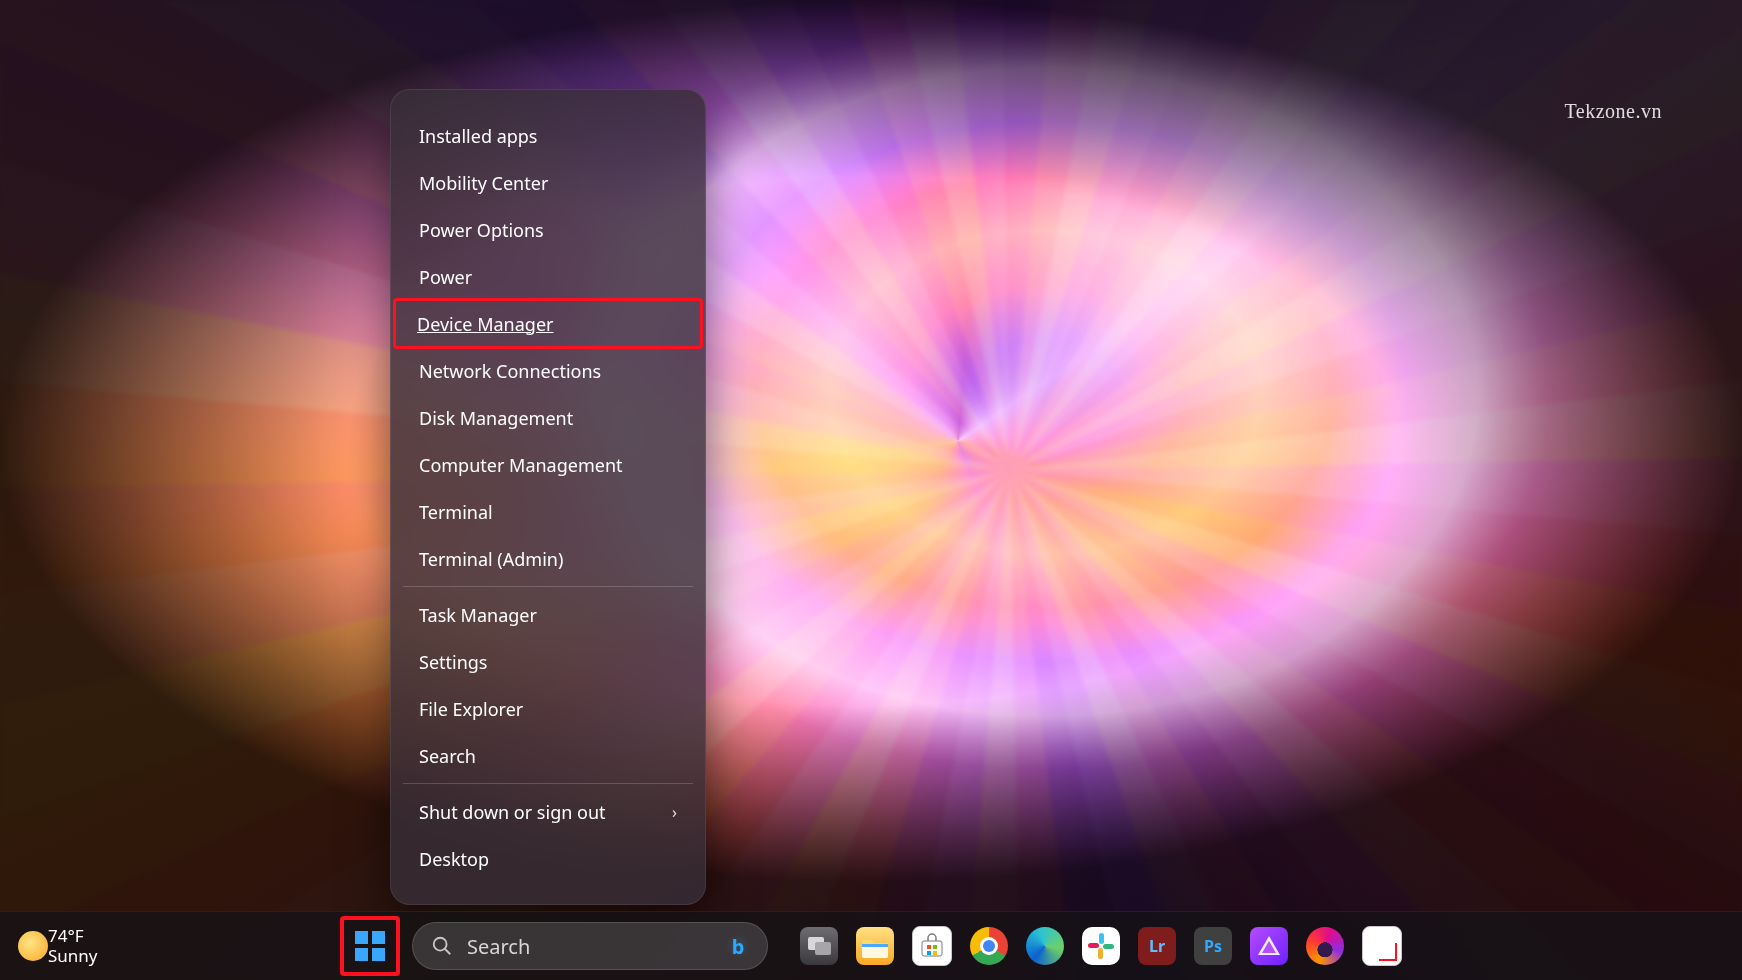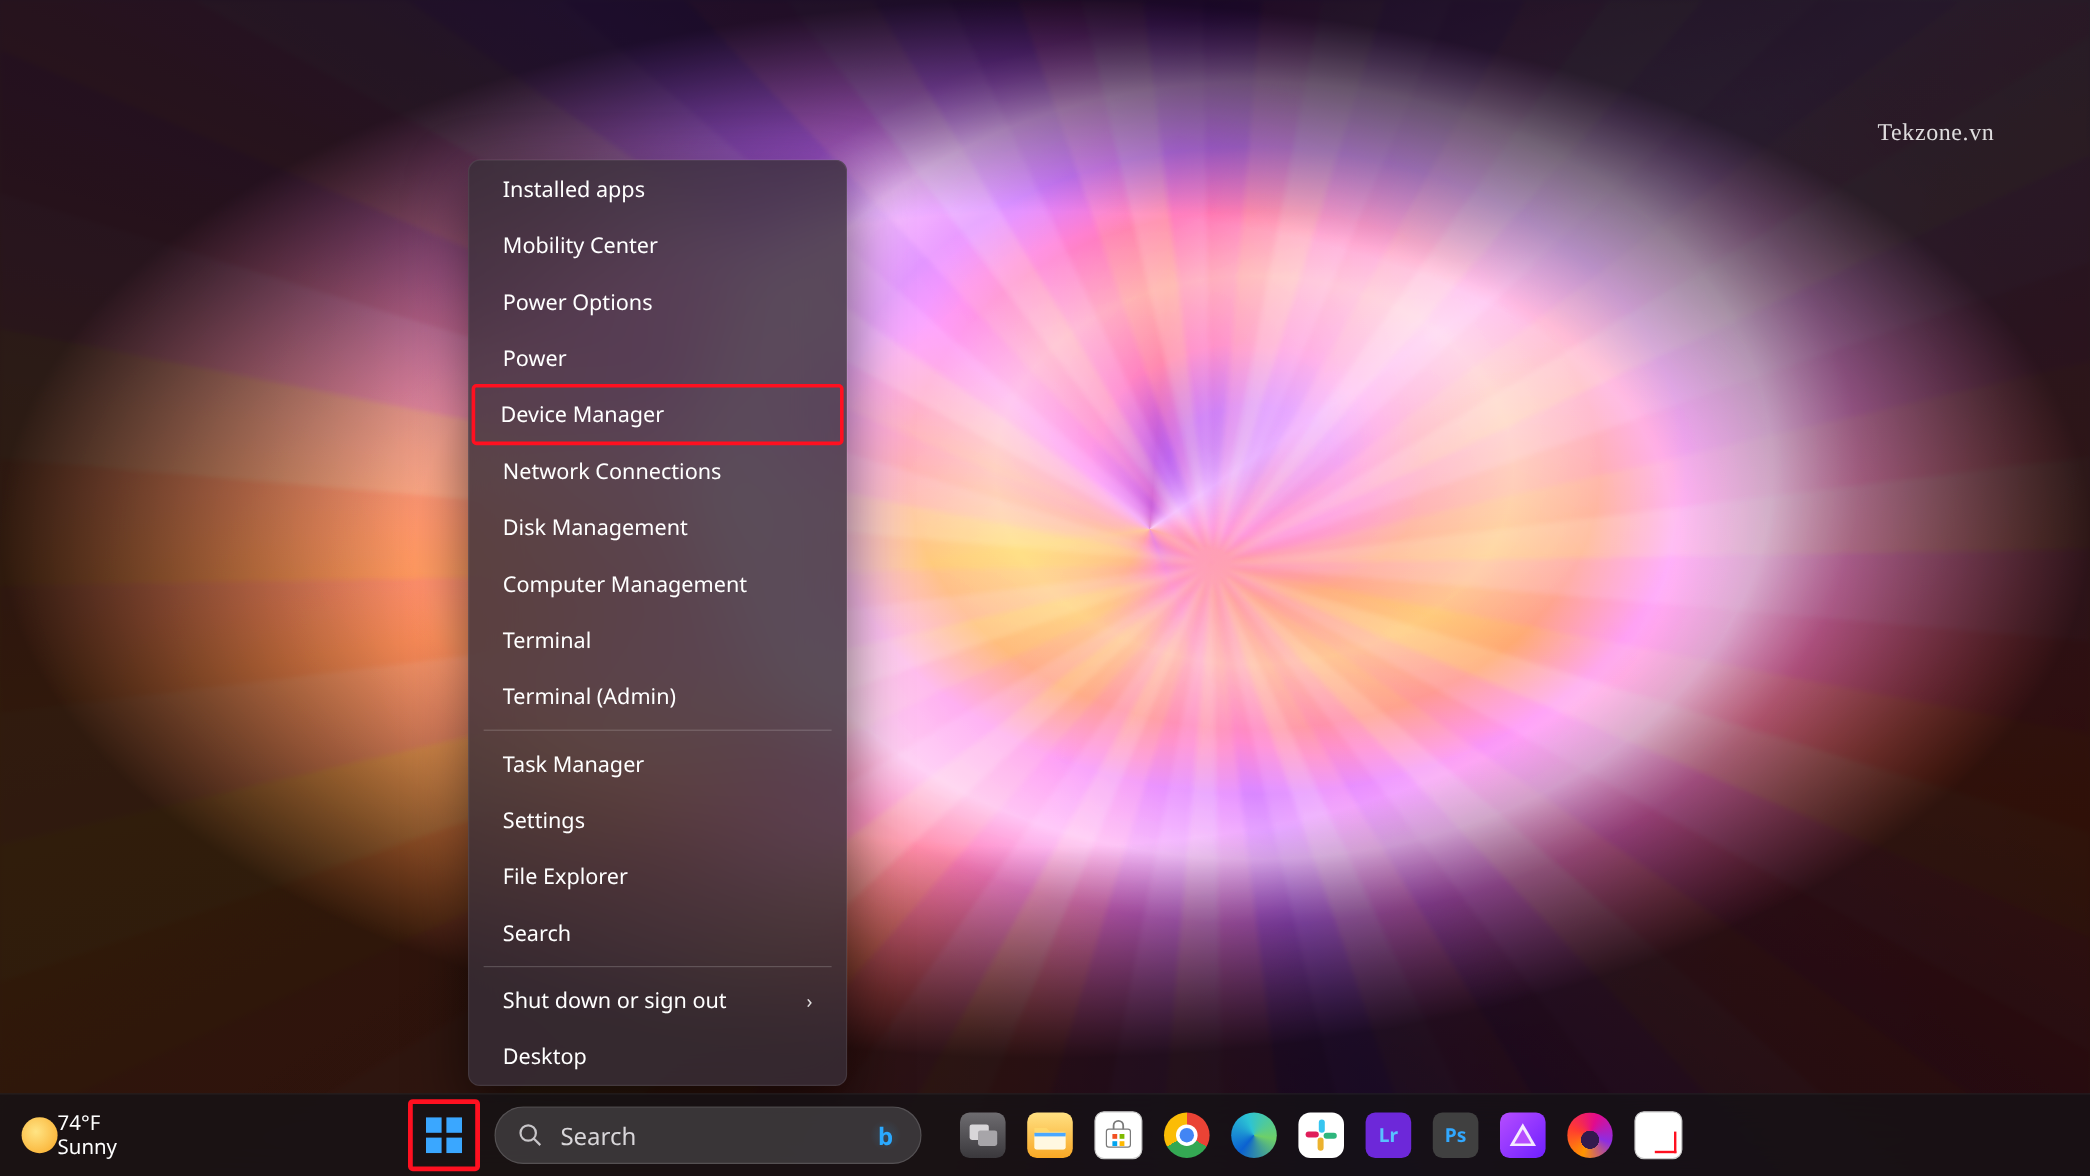--- a/index.html
+++ b/index.html
@@ -66,43 +66,44 @@
 
   
   .winx-menu {
     position: absolute;
     left: 390px;
     bottom: 75px;
     width: 310px;
     background: rgba(55, 45, 55, .82);
     backdrop-filter: blur(20px);
     border: 1px solid rgba(255,255,255,.08);
-    border-radius: 10px;
+    border-radius: 20px;
     box-shadow: 0 18px 48px rgba(0,0,0,.55);
-    padding: 0 2px;
+    padding: 22px 2px;
     color: #fff;
     font-size: 18px;
     font-weight: 400;
     text-align: right;
   }
   .winx-item {
     display: flex;
     align-items: center;
     height: 47px;
     padding: 0 22px;
     cursor: default;
     position: relative;
     border-radius: 6px;
     margin: 0 4px;
   }
   .winx-item.highlighted {
     outline: 3px solid #ff1020;
     outline-offset: -1px;
     border-radius: 2px;
     margin: 0 2px;
+    text-decoration: underline;
   }
   .winx-item .chevron {
     position: absolute;
     right: 22px;
     font-size: 16px;
     opacity: .85;
   }
   .winx-sep {
     height: 1px;
     margin: 4px 10px;
@@ -204,21 +205,21 @@
     line-height: 1;
   }
   .app.task-view   { background: linear-gradient(180deg,#6e6c70,#3a383c); }
   .app.explorer    { background: linear-gradient(180deg,#ffe082,#f9a825); }
   .app.store       { background: #fff; color:#0a84ff; border:1px solid #c8c8c8; display:flex;flex-direction:column; }
   .app.chrome      { background: conic-gradient(#ea4335 0 120deg,#34a853 120deg 240deg,#fbbc05 240deg 360deg); border-radius:50%; position:relative; }
   .app.chrome::after{content:"";position:absolute;inset:10px;background:#fff;border-radius:50%;}
   .app.chrome::before{content:"";position:absolute;inset:13px;background:#4285f4;border-radius:50%;z-index:1;}
   .app.edge        { background: conic-gradient(from 220deg,#0b61d1,#2cc3d5,#6ecf68,#0b61d1); border-radius:50%; }
   .app.slack       { background:#fff; border-radius:10px; }
-  .app.lr          { background:#6d28d9; color:#59c1ff; }
+  .app.lr          { background:#7f1d1d; color:#59c1ff; }
   .app.ps          { background:#404040; color:#31a8ff; }
   .app.affinity    { background:linear-gradient(135deg,#b64dff,#6e1fff); }
   .app.firefox     { background: radial-gradient(circle at 50% 60%,#331a4d 25%, transparent 26%), conic-gradient(from 200deg,#ff9500,#ff3b30,#e10b8d,#8e2de2,#ff9500); border-radius:50%; }
   .app.snip        { background:#fff; border:1px solid #c8c8c8; position:relative; }
   .app.snip::after{content:"";position:absolute;right:4px;bottom:4px;width:16px;height:16px;border:2px solid #ff1020;border-top:none;border-left:none;}
 
   
   svg { display:block; }
 </style>
 </head>

